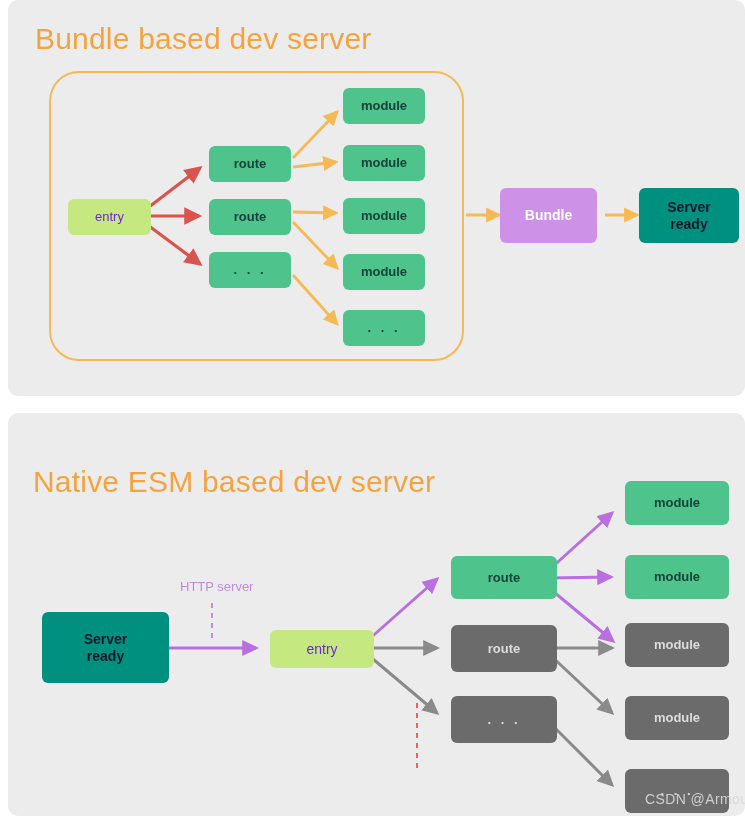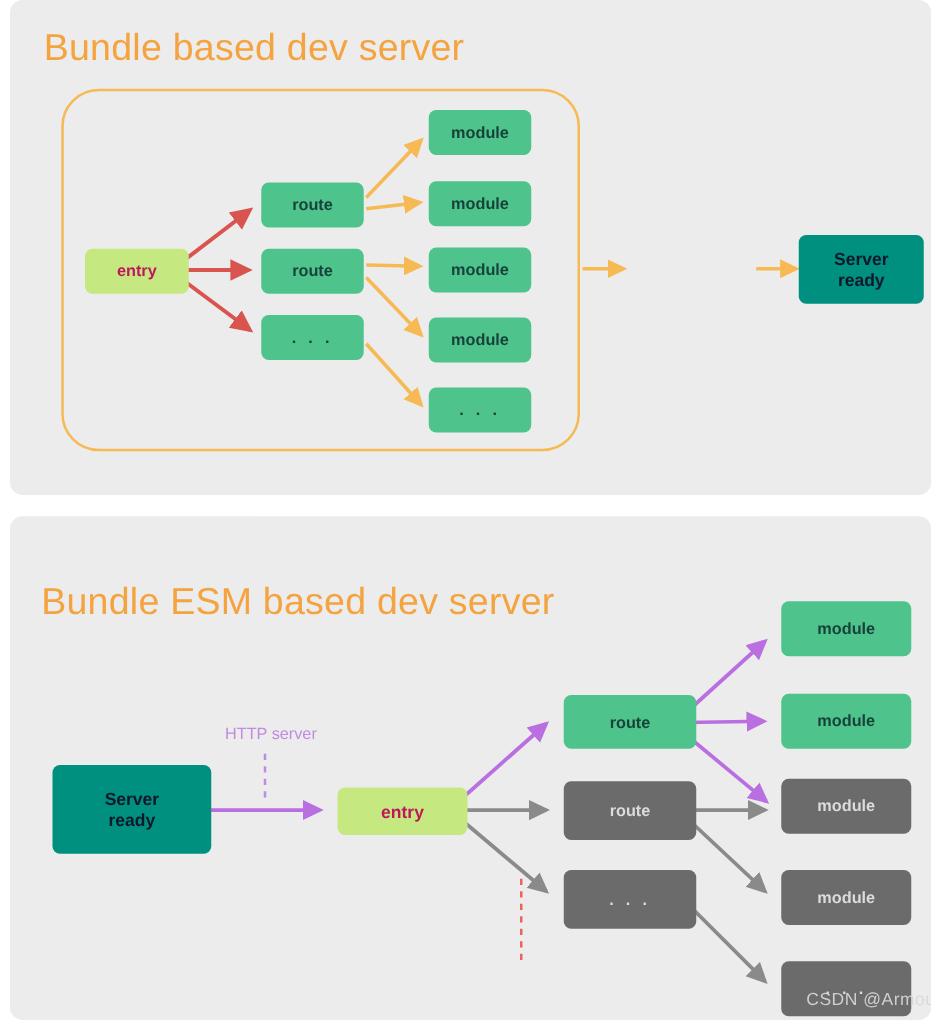--- a/index.html
+++ b/index.html
@@ -58,21 +58,21 @@
     border-radius: 6px;
     font-size: 13px;
     font-weight: bold;
     line-height: 1.18;
     text-align: center;
     box-sizing: border-box;
     z-index: 3;
   }
   .node .label { pointer-events: none; white-space: pre-line; }
 
-  .n-entry   { background: #c5e880; color: #be185d; font-weight: bold; }
+  .n-entry   { background: #c5e880; color: #6d28d9; font-weight: normal; }
   .n-green   { background: #4ec48c; color: #16423a; }
   .n-gray    { background: #6b6b6b; color: #dcdcdc; }
   .n-purple  { background: #cd91e8; color: #ffffff; }
   .n-teal    { background: #00907f; color: #0f172a; }
 
   .dots { letter-spacing: 3px; }
 
   .group-box {
     position: absolute;
     border: 2px solid #f6b953;
@@ -163,32 +163,35 @@
     <div class="node n-green" style="left:335px; top:198px; width:82px; height:36px;">
       <span class="label">module</span>
     </div>
     <div class="node n-green" style="left:335px; top:254px; width:82px; height:36px;">
       <span class="label">module</span>
     </div>
     <div class="node n-green" style="left:335px; top:310px; width:82px; height:36px;">
       <span class="label dots">. . .</span>
     </div>
 
+    <div class="node n-purple" style="left:492px; top:188px; width:97px; height:55px; font-size:14px;">
+      <span class="label">Bundle</span>
+    </div>
 
     <div class="node n-teal" style="left:631px; top:188px; width:100px; height:55px; font-size:14px;">
       <span class="label">Server
 ready</span>
     </div>
 
   </div>
 </section>
 
 <section class="panel" id="panel-esm">
 
-  <h1 class="panel-title" id="title-esm">Bundle ESM based dev server</h1>
+  <h1 class="panel-title" id="title-esm">Native ESM based dev server</h1>
 
   <div class="canvas">
 
     <svg viewBox="0 0 737 403" preserveAspectRatio="none" aria-hidden="true">
       <defs>
         <marker id="ah-purple" markerWidth="6" markerHeight="6" refX="4.6" refY="3" orient="auto">
           <path d="M0,0.3 L5.6,3 L0,5.7 z" fill="#b96fe0"></path>
         </marker>
         <marker id="ah-gray" markerWidth="6" markerHeight="6" refX="4.6" refY="3" orient="auto">
           <path d="M0,0.3 L5.6,3 L0,5.7 z" fill="#8a8a8a"></path>

